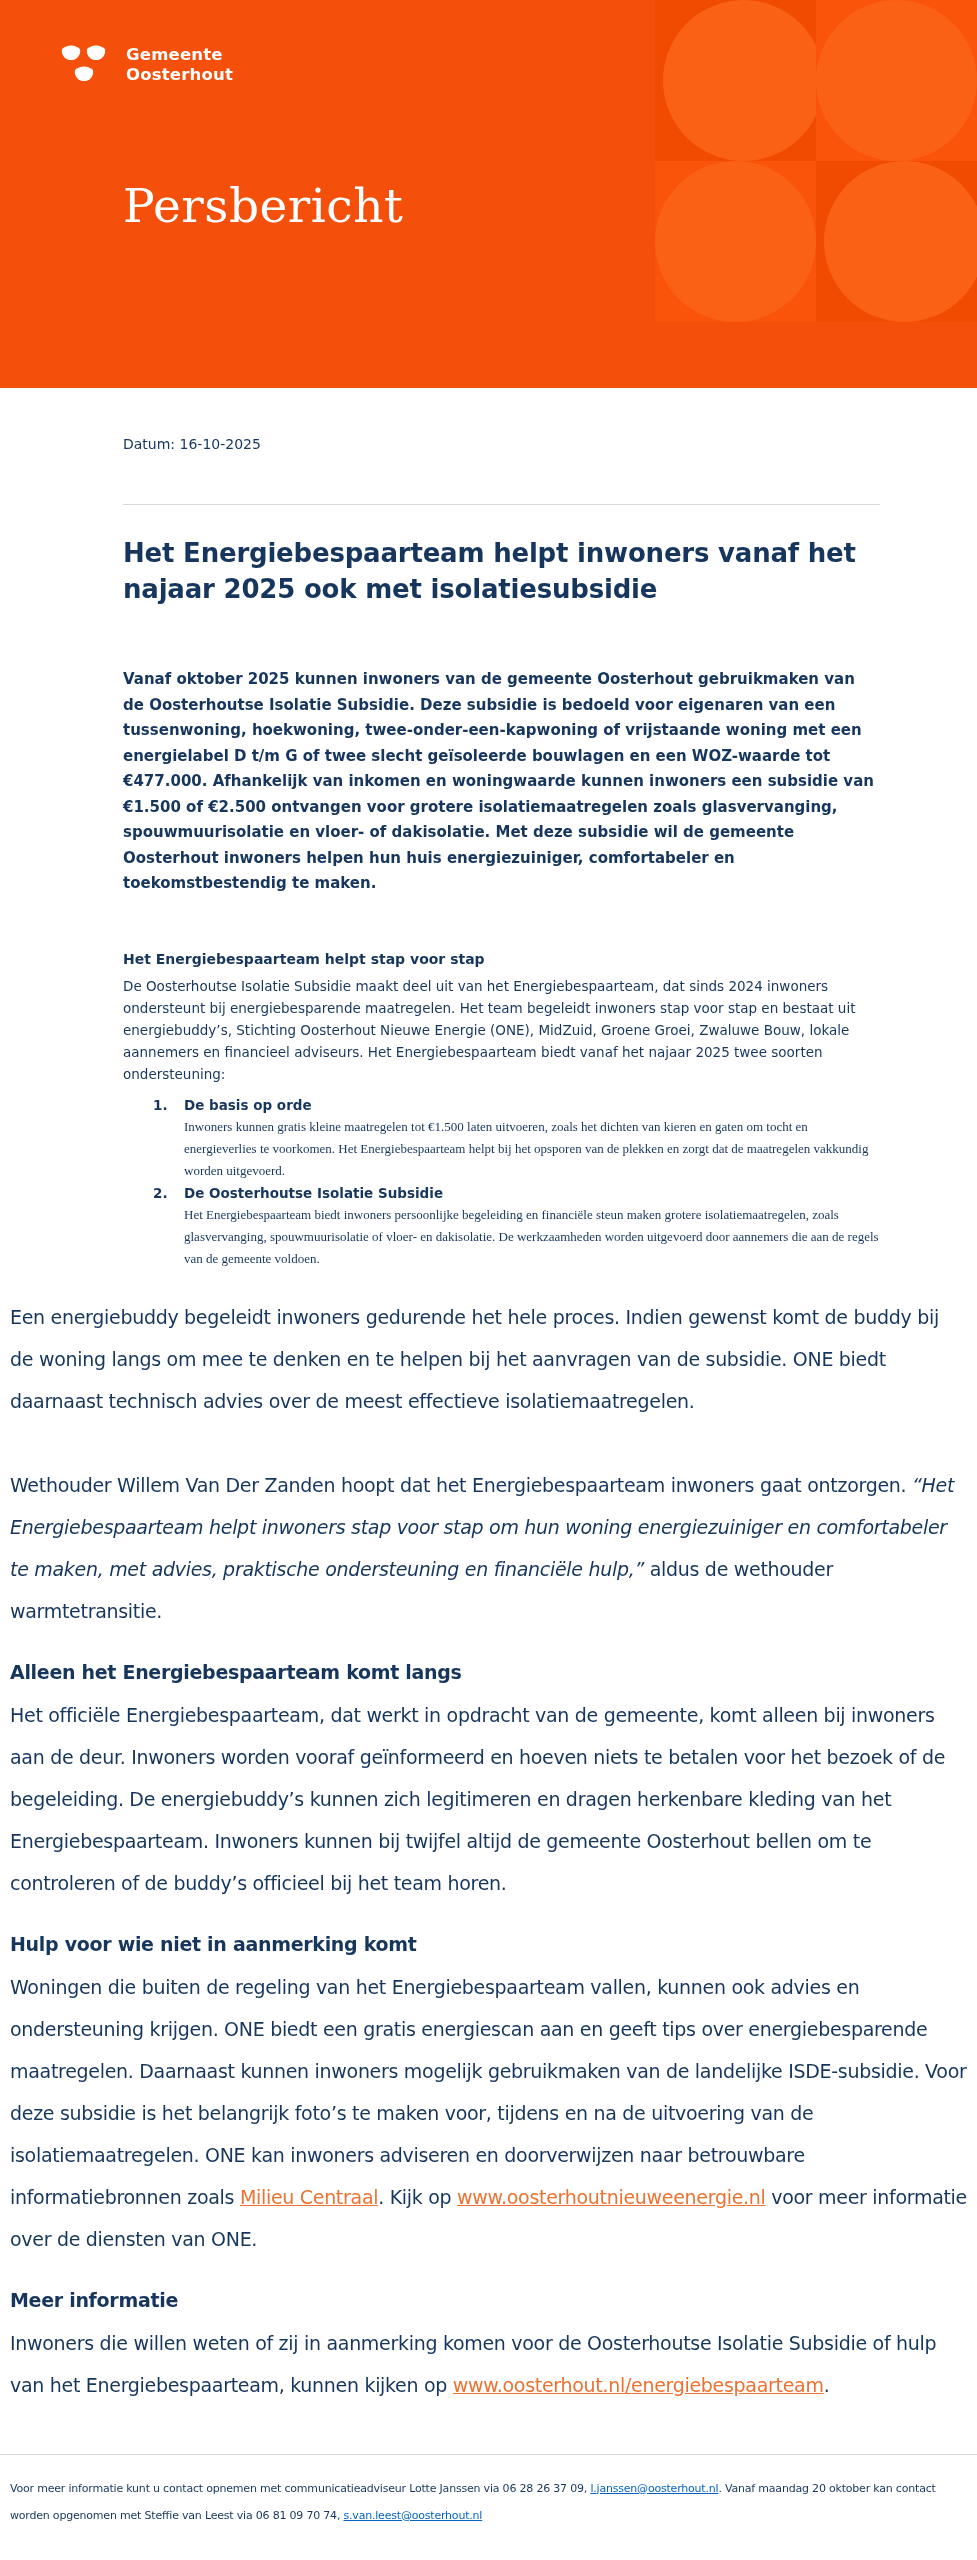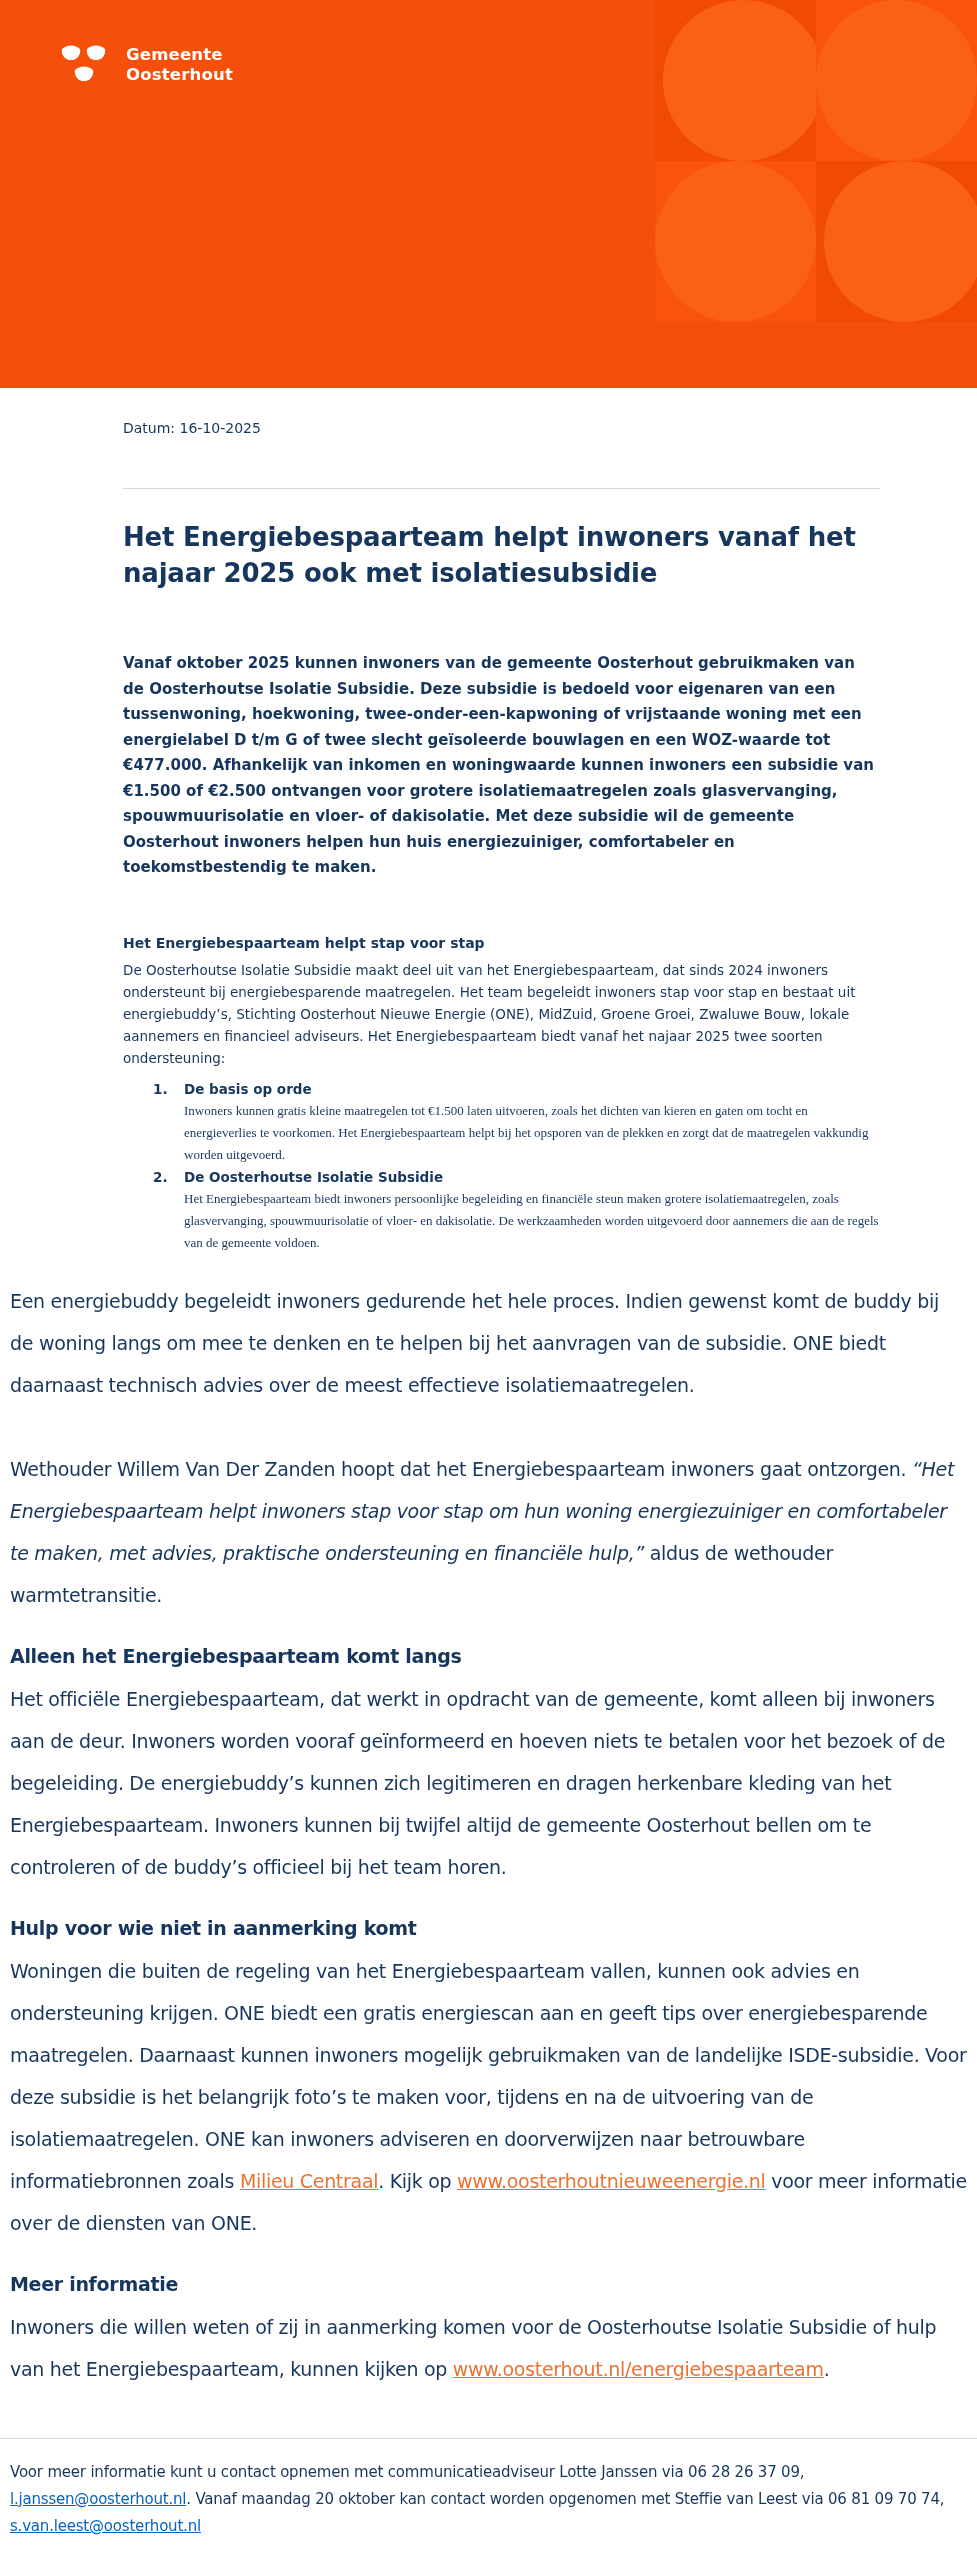--- a/index.html
+++ b/index.html
@@ -47,21 +47,21 @@
     position:absolute; left:123px; top:178px;
     color:#ffffff;
     font-family:"DejaVu Serif","Liberation Serif",serif;
     font-weight:500;
     font-size:47px;
     letter-spacing:.5px;
   }
 
   
   .letter { margin:0 97px 0 123px; }
-  .date { padding-top:32px; font-size:14px; }
+  .date { padding-top:48px; font-size:14px; }
   .letter-divider { border:0; border-top:1px solid #D9D9D9; margin:52px 0 0; }
   .headline {
     margin:30px 0 0;
     font-size:26px; line-height:36px; font-weight:bold;
     letter-spacing:-0.2px;
     color:#17365D;
   }
   .lead {
     margin:60px 0 0;
     font-size:15px; font-weight:bold; line-height:25.5px;
@@ -88,21 +88,21 @@
   }
   .quote { font-style:italic; }
   a.link-orange { color:#ED7231; text-decoration:underline; }
   a.link-blue { color:#0563C1; text-decoration:underline; }
 
   
   .footer-divider { border:0; border-top:1px solid #D9D9D9; margin:48px 0 0; }
   .footer {
     margin:20px 10px 0;
     padding-bottom:6px;
-    font-size:15px; line-height:27px; letter-spacing:-0.2px;
+    font-size:11px; line-height:27px; letter-spacing:-0.2px;
   }
 </style>
 </head>
 <body>
 
 <header class="banner">
   <div class="pattern">
     <div class="tile tile-a">
         <div class="disc"></div>
       </div>
@@ -124,20 +124,21 @@
         <path d="M26,5 A9.2,9.2 0 1 0 44,5 A13,13 0 0 0 26,5 Z"></path>
         <path d="M14,26 A9.2,9.2 0 1 0 32,26 A13,13 0 0 0 14,26 Z"></path>
       </g>
     </svg>
     <div class="logo-text">
       <div>Gemeente</div>
       <div>Oosterhout</div>
     </div>
   </div>
 
+  <div class="banner-title">Persbericht</div>
 </header>
 
 <section class="letter">
   <div class="date">Datum: 16-10-2025</div>
 
   <hr class="letter-divider">
 
   <h1 class="headline">Het Energiebespaarteam helpt inwoners vanaf het najaar 2025 ook met isolatiesubsidie</h1>
 
   <p class="lead">Vanaf oktober 2025 kunnen inwoners van de gemeente Oosterhout gebruikmaken van de Oosterhoutse Isolatie Subsidie. Deze subsidie is bedoeld voor eigenaren van een tussenwoning, hoekwoning, twee-onder-een-kapwoning of vrijstaande woning met een energielabel D t/m G of twee slecht geïsoleerde bouwlagen en een WOZ-waarde tot €477.000. Afhankelijk van inkomen en woningwaarde kunnen inwoners een subsidie van €1.500 of €2.500 ontvangen voor grotere isolatiemaatregelen zoals glasvervanging, spouwmuurisolatie en vloer- of dakisolatie. Met deze subsidie wil de gemeente Oosterhout inwoners helpen hun huis energiezuiniger, comfortabeler en toekomstbestendig te maken.</p>

